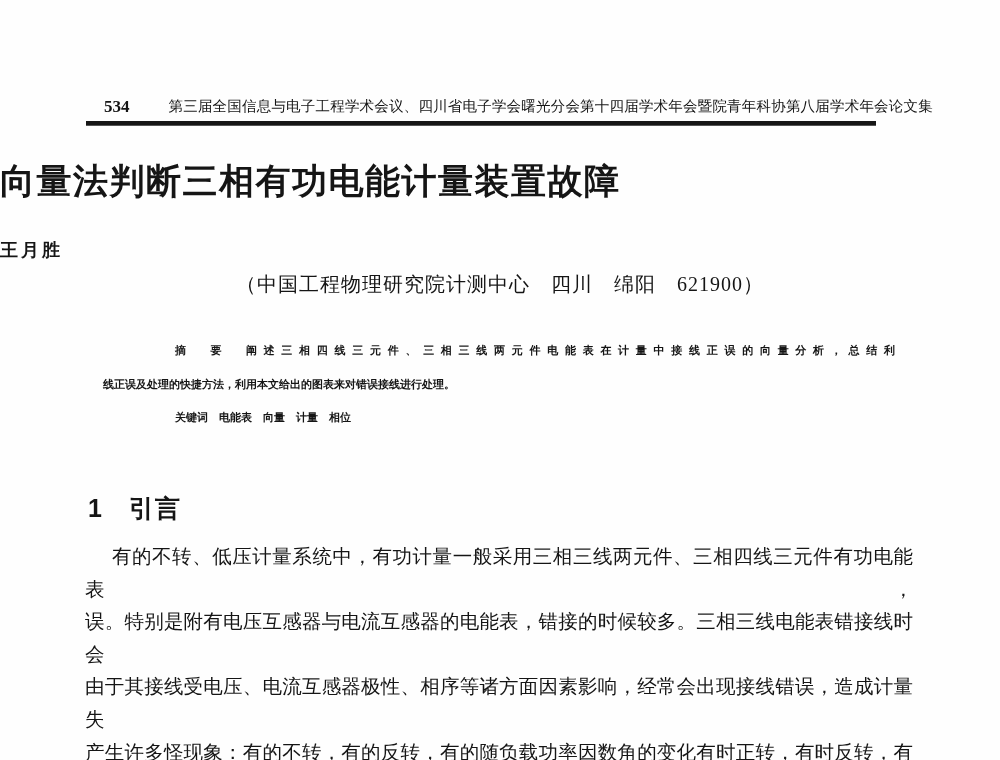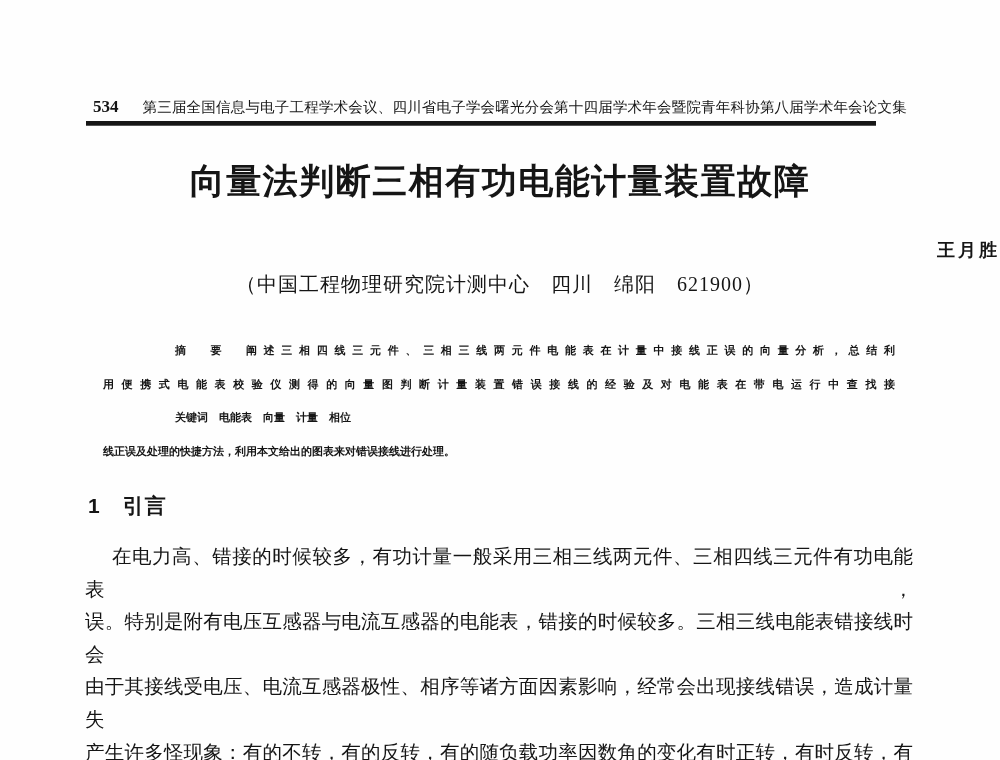--- a/index.html
+++ b/index.html
@@ -16,25 +16,26 @@
     font-family: "Liberation Sans", sans-serif;
   }
   .page {
     position: absolute;
     inset: 0;
     background: #fefefe;
   }
   .header-row {
     position: absolute;
     top: 97px;
-    left: 93px;
+    left: 104px;
     width: 790px;
     display: flex;
-    align-items: center;
+    align-items: flex-start;
     white-space: nowrap;
+    gap: 15px;
   }
   .page-num {
     font-size: 17px;
     font-weight: bold;
     margin-right: 24px;
     font-family: "Liberation Serif", serif;
   }
   .header-title {
     font-size: 14.5px;
     font-weight: normal;
@@ -47,31 +48,31 @@
     width: 790px;
     height: 4px;
     background: #161616;
     border-bottom: 1px solid #555;
   }
   .paper-title {
     position: absolute;
     top: 158px;
     left: 0;
     width: 1000px;
-    text-align: center;
+    text-align: left;
     font-size: 35px;
     font-weight: bold;
     letter-spacing: 1.5px;
   }
   .author-name {
     position: absolute;
     top: 238px;
     left: 0;
     width: 1000px;
-    text-align: right;
+    text-align: left;
     font-size: 18px;
     font-weight: bold;
     letter-spacing: 3px;
     font-family: Liberation Mono, monospace;
   }
   .affiliation {
     position: absolute;
     top: 271px;
     left: 0;
     width: 1000px;
@@ -91,21 +92,21 @@
   }
   .abstract .line.just {
     text-align: justify;
     text-align-last: justify;
   }
   .indent-4 { text-indent: 72px; }
   .sec-heading {
     position: absolute;
     top: 492px;
     left: 88px;
-    font-size: 21px;
+    font-size: 25px;
     font-weight: bold;
     letter-spacing: 1px;
   }
   .body-text {
     position: absolute;
     top: 541px;
     left: 85px;
     width: 828px;
     font-size: 19.5px;
     font-weight: 500;
@@ -130,28 +131,27 @@
   <div class="header-rule"></div>
 
   <div class="paper-title">向量法判断三相有功电能计量装置故障</div>
 
   <div class="author-name">王月胜</div>
 
   <div class="affiliation">（中国工程物理研究院计测中心　四川　绵阳　621900）</div>
 
   <div class="abstract">
     <div class="line just indent-4">摘　要　阐述三相四线三元件、三相三线两元件电能表在计量中接线正误的向量分析，总结利</div>
-    <div class="line just">用便携式电能表校验仪测得的向量图判断计量装置错误接线的经验及对电能表在带电运行中查找接</div>
+    <div class="line">线正误及处理的快捷方法，利用本文给出的图表来对错误接线进行处理。</div>
     <div class="line indent-4">关键词　电能表　向量　计量　相位</div>
-    <div class="line">线正误及处理的快捷方法，利用本文给出的图表来对错误接线进行处理。</div>
   </div>
 
   <div class="sec-heading">1　引言</div>
 
   <div class="body-text">
-    <div class="line just indent-2">在电力高、错接的时候较多，有功计量一般采用三相三线两元件、三相四线三元件有功电能表，</div>
+    <div class="line just indent-2">有的不转、低压计量系统中，有功计量一般采用三相三线两元件、三相四线三元件有功电能表，</div>
     <div class="line just">误。特别是附有电压互感器与电流互感器的电能表，错接的时候较多。三相三线电能表错接线时会</div>
     <div class="line just">由于其接线受电压、电流互感器极性、相序等诸方面因素影响，经常会出现接线错误，造成计量失</div>
     <div class="line just">产生许多怪现象：有的不转，有的反转，有的随负载功率因数角的变化有时正转，有时反转，有的</div>
 
   </div>
 
 </div>
 
 </body></html>

